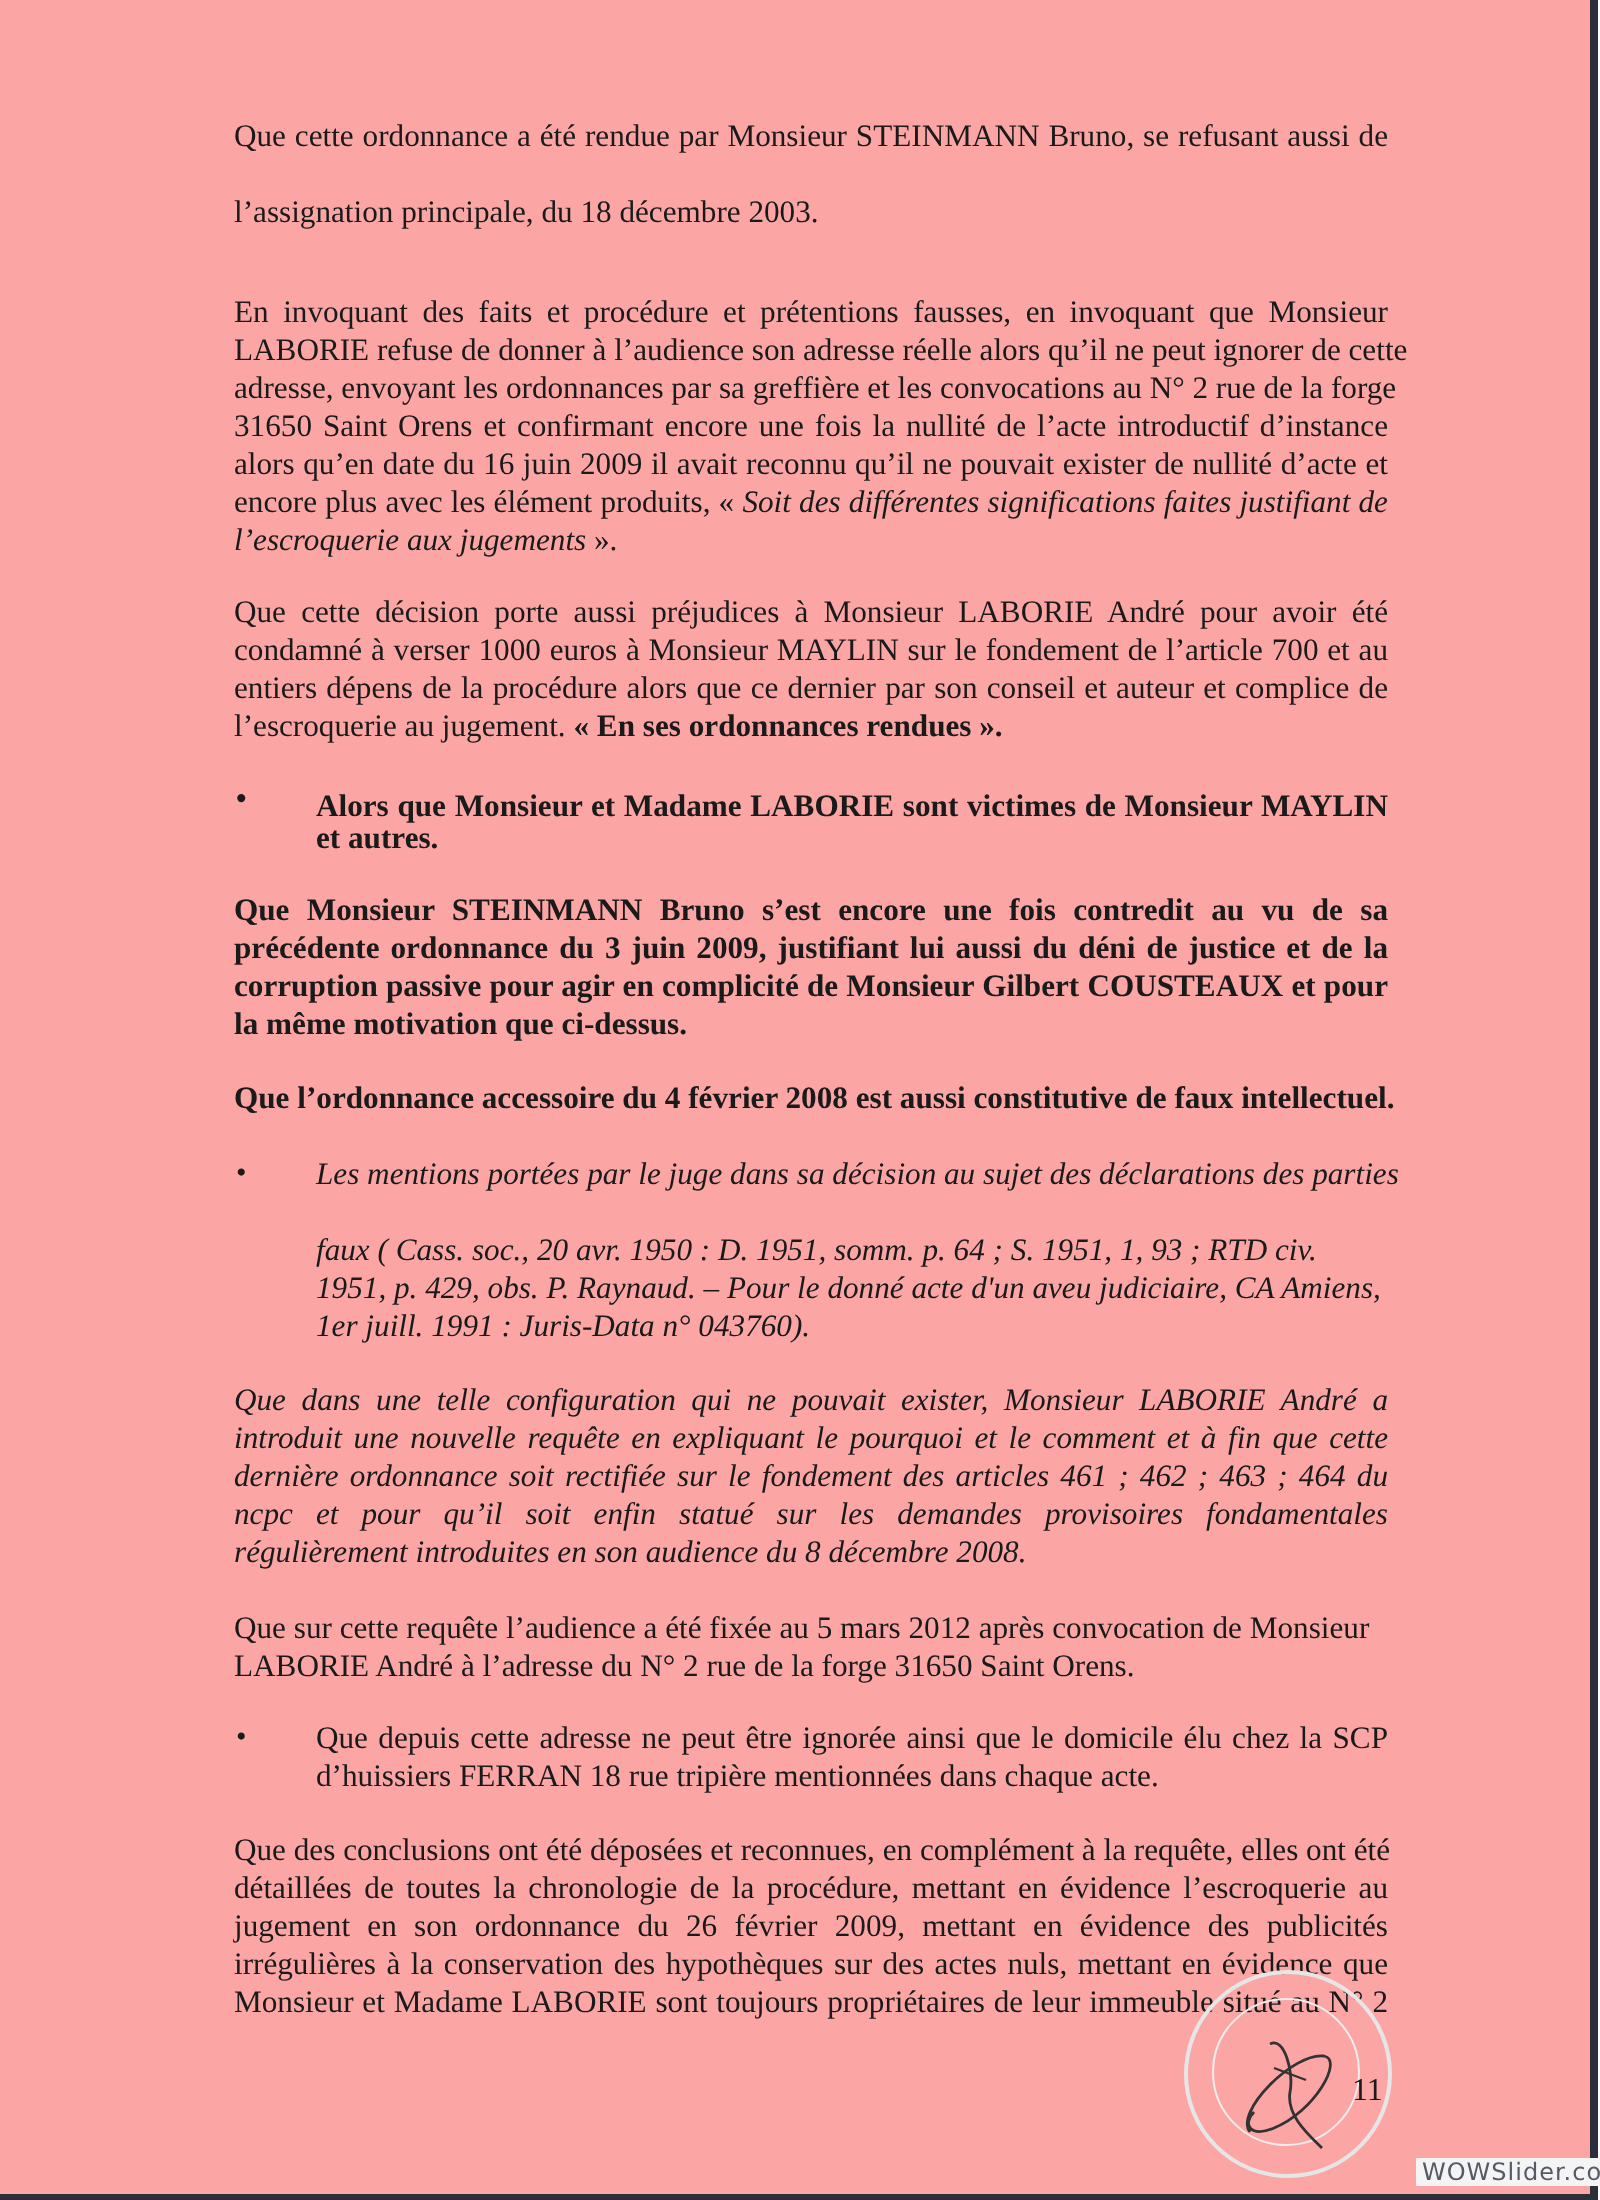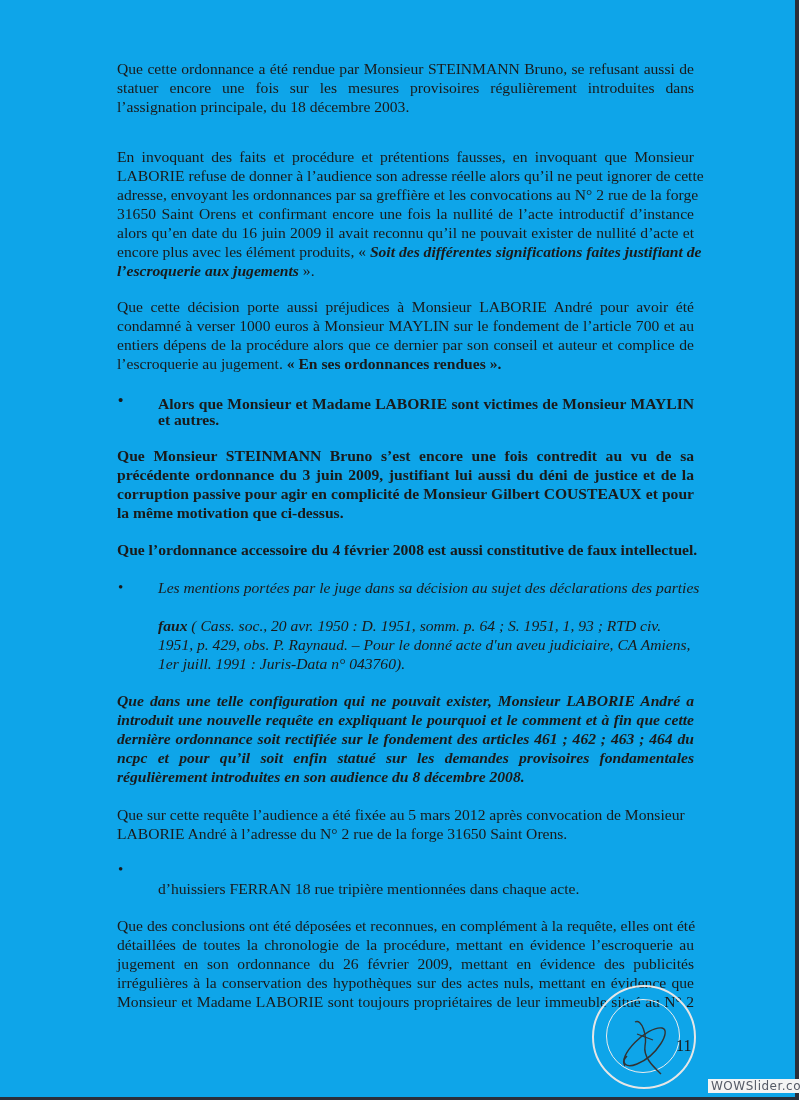--- a/index.html
+++ b/index.html
@@ -4,36 +4,36 @@
 <style>
   html, body { margin: 0; padding: 0; }
   body {
     width: 800px; height: 1100px; position: relative; overflow: hidden;
     background: #ffffff;
     font-family: "Liberation Serif", "DejaVu Serif", serif;
     color: #1a1a1a;
   }
   .page {
     position: absolute; left: 0; top: 0; width: 795px; height: 1097px;
-    background: #0ea5e9;
+    background: #fca5a5;
     border-right: 4px solid #2a2f3a;
     border-bottom: 4px solid #2a2f3a;
     box-sizing: content-box;
   }
   .line {
     position: absolute; left: 117px; width: 577px;
     font-size: 15.6px; line-height: 19px; height: 19px;
     white-space: nowrap;
     text-align: justify; text-align-last: justify;
   }
   .line.last { text-align-last: left; }
   .indent { left: 158px; width: 536px; }
   .b { font-weight: bold; }
   .i { font-style: italic; }
-  .bi { font-weight: bold; font-style: italic; }
+  .bi { font-weight: normal; font-style: italic; }
   .bullet {
     position: absolute; left: 118px; font-size: 15px; line-height: 19px;
   }
   .page-number {
     position: absolute; left: 676px; top: 1037px; font-size: 16px;
   }
   .stamp {
     position: absolute; left: 592px; top: 985px; width: 100px; height: 100px;
     border-radius: 50%; border: 2px solid #e6e6e6;
   }
@@ -47,21 +47,20 @@
     font-family: "DejaVu Sans", sans-serif; font-size: 12px; color: #555a66;
     background: #f4f4f4; padding: 0 3px; letter-spacing: 0.5px;
   }
 </style>
 </head>
 <body>
 
 <div class="page">
 
   <div class="line" style="top:59px">Que cette ordonnance a été rendue par Monsieur STEINMANN Bruno, se refusant aussi de</div>
-  <div class="line" style="top:78px">statuer encore une fois sur les mesures provisoires régulièrement introduites dans</div>
   <div class="line last" style="top:97px">l’assignation principale, du 18 décembre 2003.</div>
 
   <div class="line" style="top:147px">En invoquant des faits et procédure et prétentions fausses, en invoquant que Monsieur</div>
   <div class="line" style="top:166px">LABORIE refuse de donner à l’audience son adresse réelle alors qu’il ne peut ignorer de cette</div>
   <div class="line" style="top:185px">adresse, envoyant les ordonnances par sa greffière et les convocations au N° 2 rue de la forge</div>
   <div class="line" style="top:204px">31650 Saint Orens et confirmant encore une fois la nullité de l’acte introductif d’instance</div>
   <div class="line" style="top:223px">alors qu’en date du 16 juin 2009 il avait reconnu qu’il ne pouvait exister de nullité d’acte et</div>
   <div class="line" style="top:242px"><span>encore plus avec les élément produits, « </span><span class="bi">Soit des différentes significations faites justifiant de</span></div>
   <div class="line last" style="top:261px"><span class="bi">l’escroquerie aux jugements</span><span> ».</span></div>
 
@@ -90,20 +89,21 @@
   <div class="line bi" style="top:691px">Que dans une telle configuration qui ne pouvait exister, Monsieur LABORIE André a</div>
   <div class="line bi" style="top:710px">introduit une nouvelle requête en expliquant le pourquoi et le comment et à fin que cette</div>
   <div class="line bi" style="top:729px">dernière ordonnance soit rectifiée sur le fondement des articles 461 ; 462 ; 463 ; 464 du</div>
   <div class="line bi" style="top:748px">ncpc et pour qu’il soit enfin statué sur les demandes provisoires fondamentales</div>
   <div class="line last bi" style="top:767px">régulièrement introduites en son audience du 8 décembre 2008.</div>
 
   <div class="line last" style="top:805px">Que sur cette requête l’audience a été fixée au 5 mars 2012  après convocation de Monsieur</div>
   <div class="line last" style="top:824px">LABORIE André à l’adresse du N° 2 rue de la forge 31650 Saint Orens.</div>
 
   <div class="bullet" style="top:860px">•</div>
+  <div class="line indent" style="top:860px">Que depuis cette adresse ne peut être ignorée ainsi que le domicile élu chez la SCP</div>
   <div class="line indent last" style="top:879px">d’huissiers FERRAN 18 rue tripière mentionnées dans chaque acte.</div>
 
   <div class="line" style="top:916px">Que des conclusions ont été déposées et reconnues, en complément à la requête, elles ont été</div>
   <div class="line" style="top:935px">détaillées de toutes la chronologie de la procédure, mettant en évidence l’escroquerie au</div>
   <div class="line" style="top:954px">jugement en son ordonnance du 26 février 2009, mettant en évidence des publicités</div>
   <div class="line" style="top:973px">irrégulières à la conservation des hypothèques sur des actes nuls, mettant en évidence que</div>
   <div class="line" style="top:992px">Monsieur et Madame LABORIE sont toujours propriétaires de leur immeuble situé au N° 2</div>
 
   <div class="stamp"></div>
   <div class="stamp-inner"></div>

